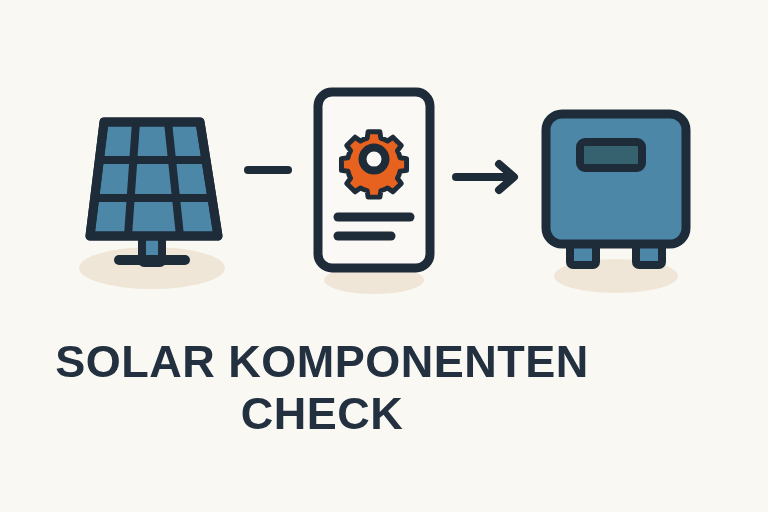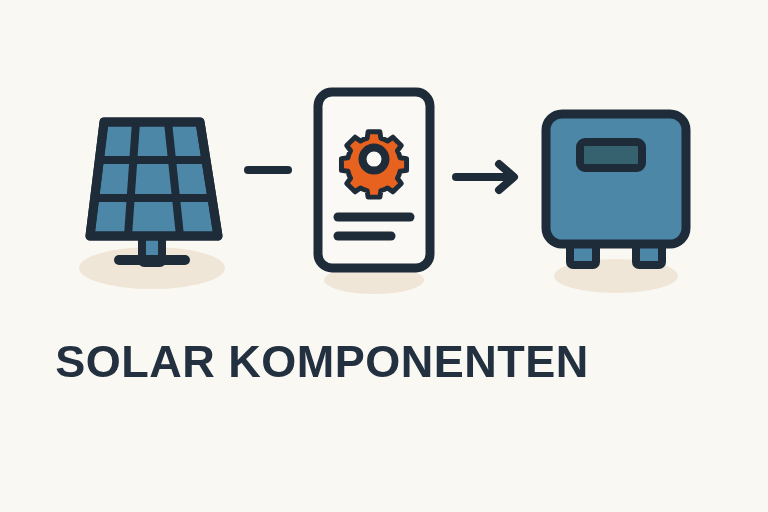--- a/index.html
+++ b/index.html
@@ -131,15 +131,16 @@
 
       <rect x="18" y="10" width="140" height="130" rx="16" fill="#4d87a8" stroke="#1e2b38" stroke-width="9" stroke-linejoin="round"></rect>
 
       <rect x="52" y="38" width="62" height="26" rx="5" fill="#36626f" stroke="#1e2b38" stroke-width="8" stroke-linejoin="round"></rect>
     </svg>
 
   </div>
 
   <div id="title-block">
     <span class="title-line">SOLAR KOMPONENTEN</span>
+    <span class="title-line">CHECK</span>
   </div>
 
 </div>
 
 </body></html>

